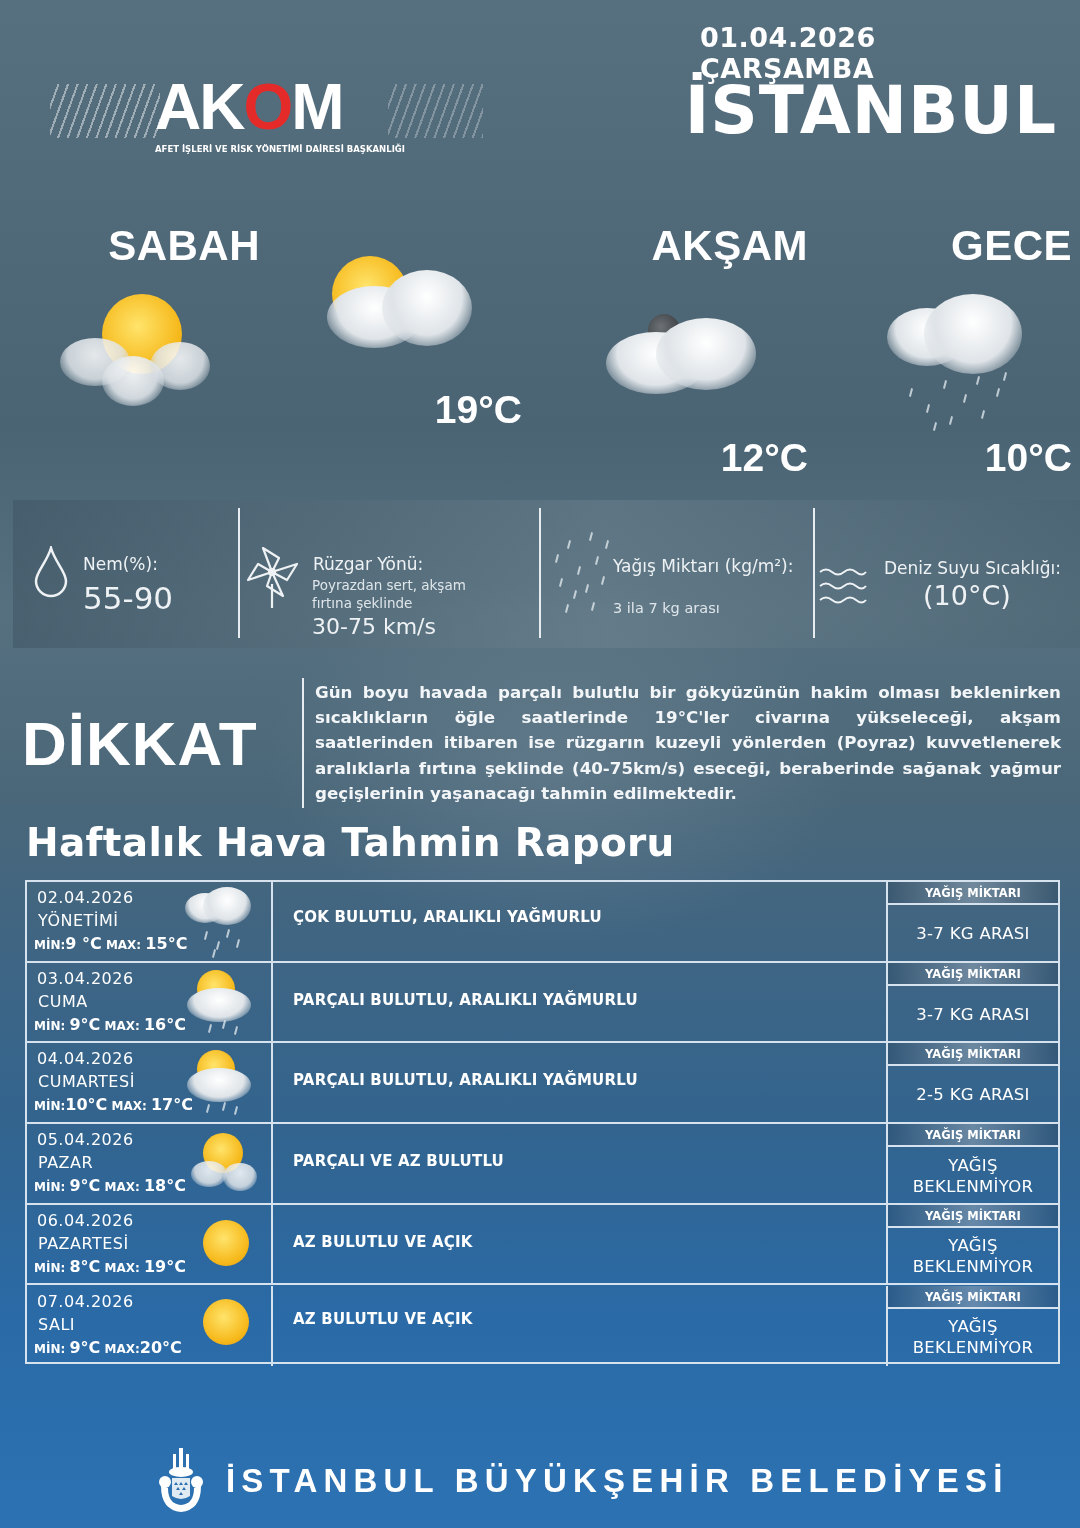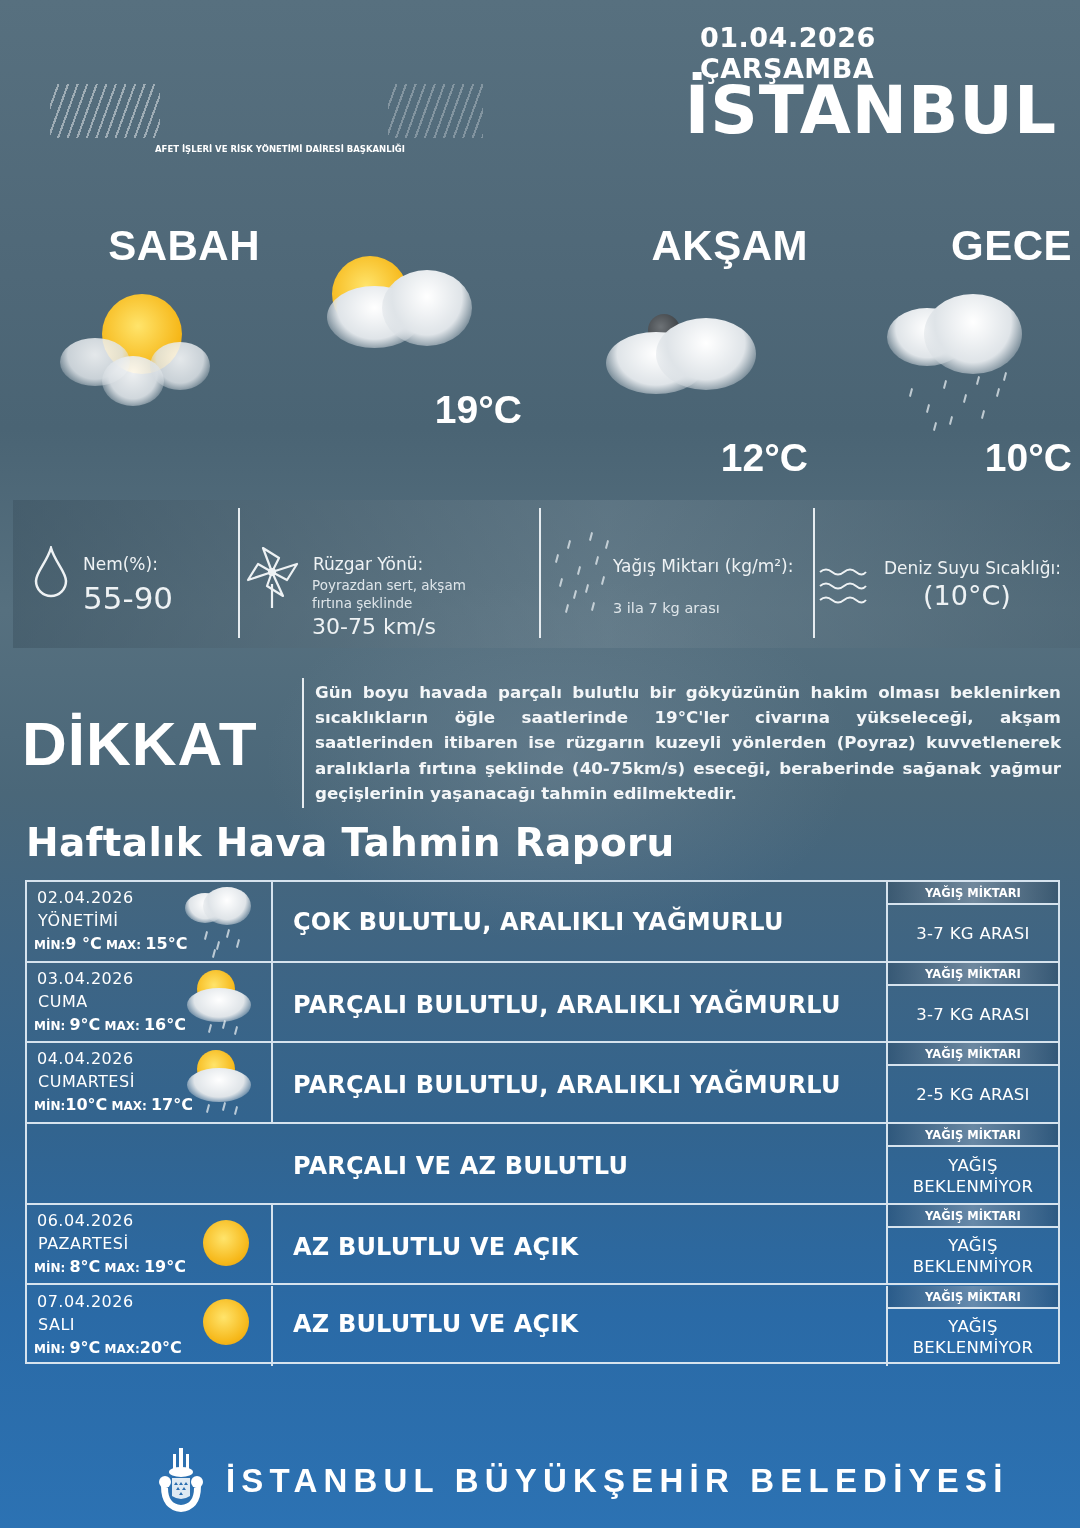--- a/index.html
+++ b/index.html
@@ -54,37 +54,38 @@
   .wrow{position:absolute;left:0;width:1031px;height:80.7px;border-bottom:2px solid #d6e3ee}
   .wrow:last-child{border-bottom:none}
   .c1{position:absolute;left:0;top:0;width:246px;height:100%;border-right:2px solid #d6e3ee}
   .c2{position:absolute;left:240px;top:0;width:621px;height:100%;border-right:2px solid #d6e3ee}
   .c3{position:absolute;left:861px;top:0;width:170px;height:100%}
   .wdate{position:absolute;left:10px;top:6px;font-size:16px;letter-spacing:.5px}
   .wday{position:absolute;left:11px;top:29px;font-size:16px;letter-spacing:.5px}
   .wminmax{position:absolute;left:7px;top:52px;font-size:12px;font-weight:bold;white-space:nowrap}
   .wminmax .big{font-size:16px}
   .wicon{position:absolute;left:150px;top:3px;width:80px;height:72px}
-  .wdesc{position:absolute;left:26px;top:28px;font-size:24px;font-weight:bold;letter-spacing:.2px}
+  .wdesc{position:absolute;left:26px;top:28px;font-size:15px;font-weight:bold;letter-spacing:.2px}
   .yhead{position:absolute;left:0;top:0;width:170px;height:23px;border-bottom:2px solid #d6e3ee;
     text-align:center;font-size:11.5px;font-weight:bold;line-height:22px;
     background:linear-gradient(90deg,rgba(40,60,80,.3),rgba(150,165,180,.55) 50%,rgba(40,60,80,.3))}
   .yval{position:absolute;left:0;top:23px;width:170px;height:57px;display:flex;align-items:center;justify-content:center;
     text-align:center;font-size:16.5px;line-height:21px;letter-spacing:.3px}
 
   
   .ibb{left:158px;top:1448px;width:46px;height:66px}
   .ibb-text{left:226px;top:1462px;font-size:33px;font-weight:bold;letter-spacing:6.2px;font-family:"Liberation Sans",sans-serif}
 </style>
 </head>
 <body>
 
 <div class="abs logo">
   <div class="stripes"></div>
   <div class="stripes r"></div>
+  <div class="word"><span>AK</span><span class="o">O</span><span>M</span></div>
   <div class="sub">AFET İŞLERİ VE RİSK YÖNETİMİ DAİRESİ BAŞKANLIĞI</div>
 </div>
 <div class="abs date">01.04.2026 ÇARŞAMBA</div>
 <div class="abs city">İSTANBUL</div>
 
 <div class="abs period" style="left:20px">
   <div class="pname">SABAH</div>
   <div class="picon">
     <div class="sun" style="left:82px;top:18px;width:80px;height:80px"></div>
     <div class="cloud" style="left:40px;top:62px;width:70px;height:48px;opacity:.85"></div>
@@ -252,20 +253,30 @@
     <div class="c2">
         <div class="wdesc">PARÇALI BULUTLU, ARALIKLI YAĞMURLU</div>
       </div>
     <div class="c3">
       <div class="yhead">YAĞIŞ MİKTARI</div>
       <div class="yval">2-5 KG ARASI</div>
     </div>
   </div>
 
   <div class="wrow" style="top:242.1px">
+    <div class="c1">
+      <div class="wdate">05.04.2026</div>
+      <div class="wday">PAZAR</div>
+      <div class="wminmax"><span>MİN:</span> <span class="big">9°C</span> <span>MAX:</span> <span class="big">18°C</span></div>
+      <div class="wicon">
+        <div class="sun" style="left:26px;top:6px;width:40px;height:40px"></div>
+        <div class="cloud" style="left:14px;top:34px;width:36px;height:26px;opacity:.85"></div>
+        <div class="cloud" style="left:46px;top:36px;width:34px;height:28px;opacity:.85"></div>
+      </div>
+    </div>
     <div class="c2">
         <div class="wdesc">PARÇALI VE AZ BULUTLU</div>
       </div>
     <div class="c3">
       <div class="yhead">YAĞIŞ MİKTARI</div>
       <div class="yval">YAĞIŞ BEKLENMİYOR</div>
     </div>
   </div>
 
   <div class="wrow" style="top:322.8px">

